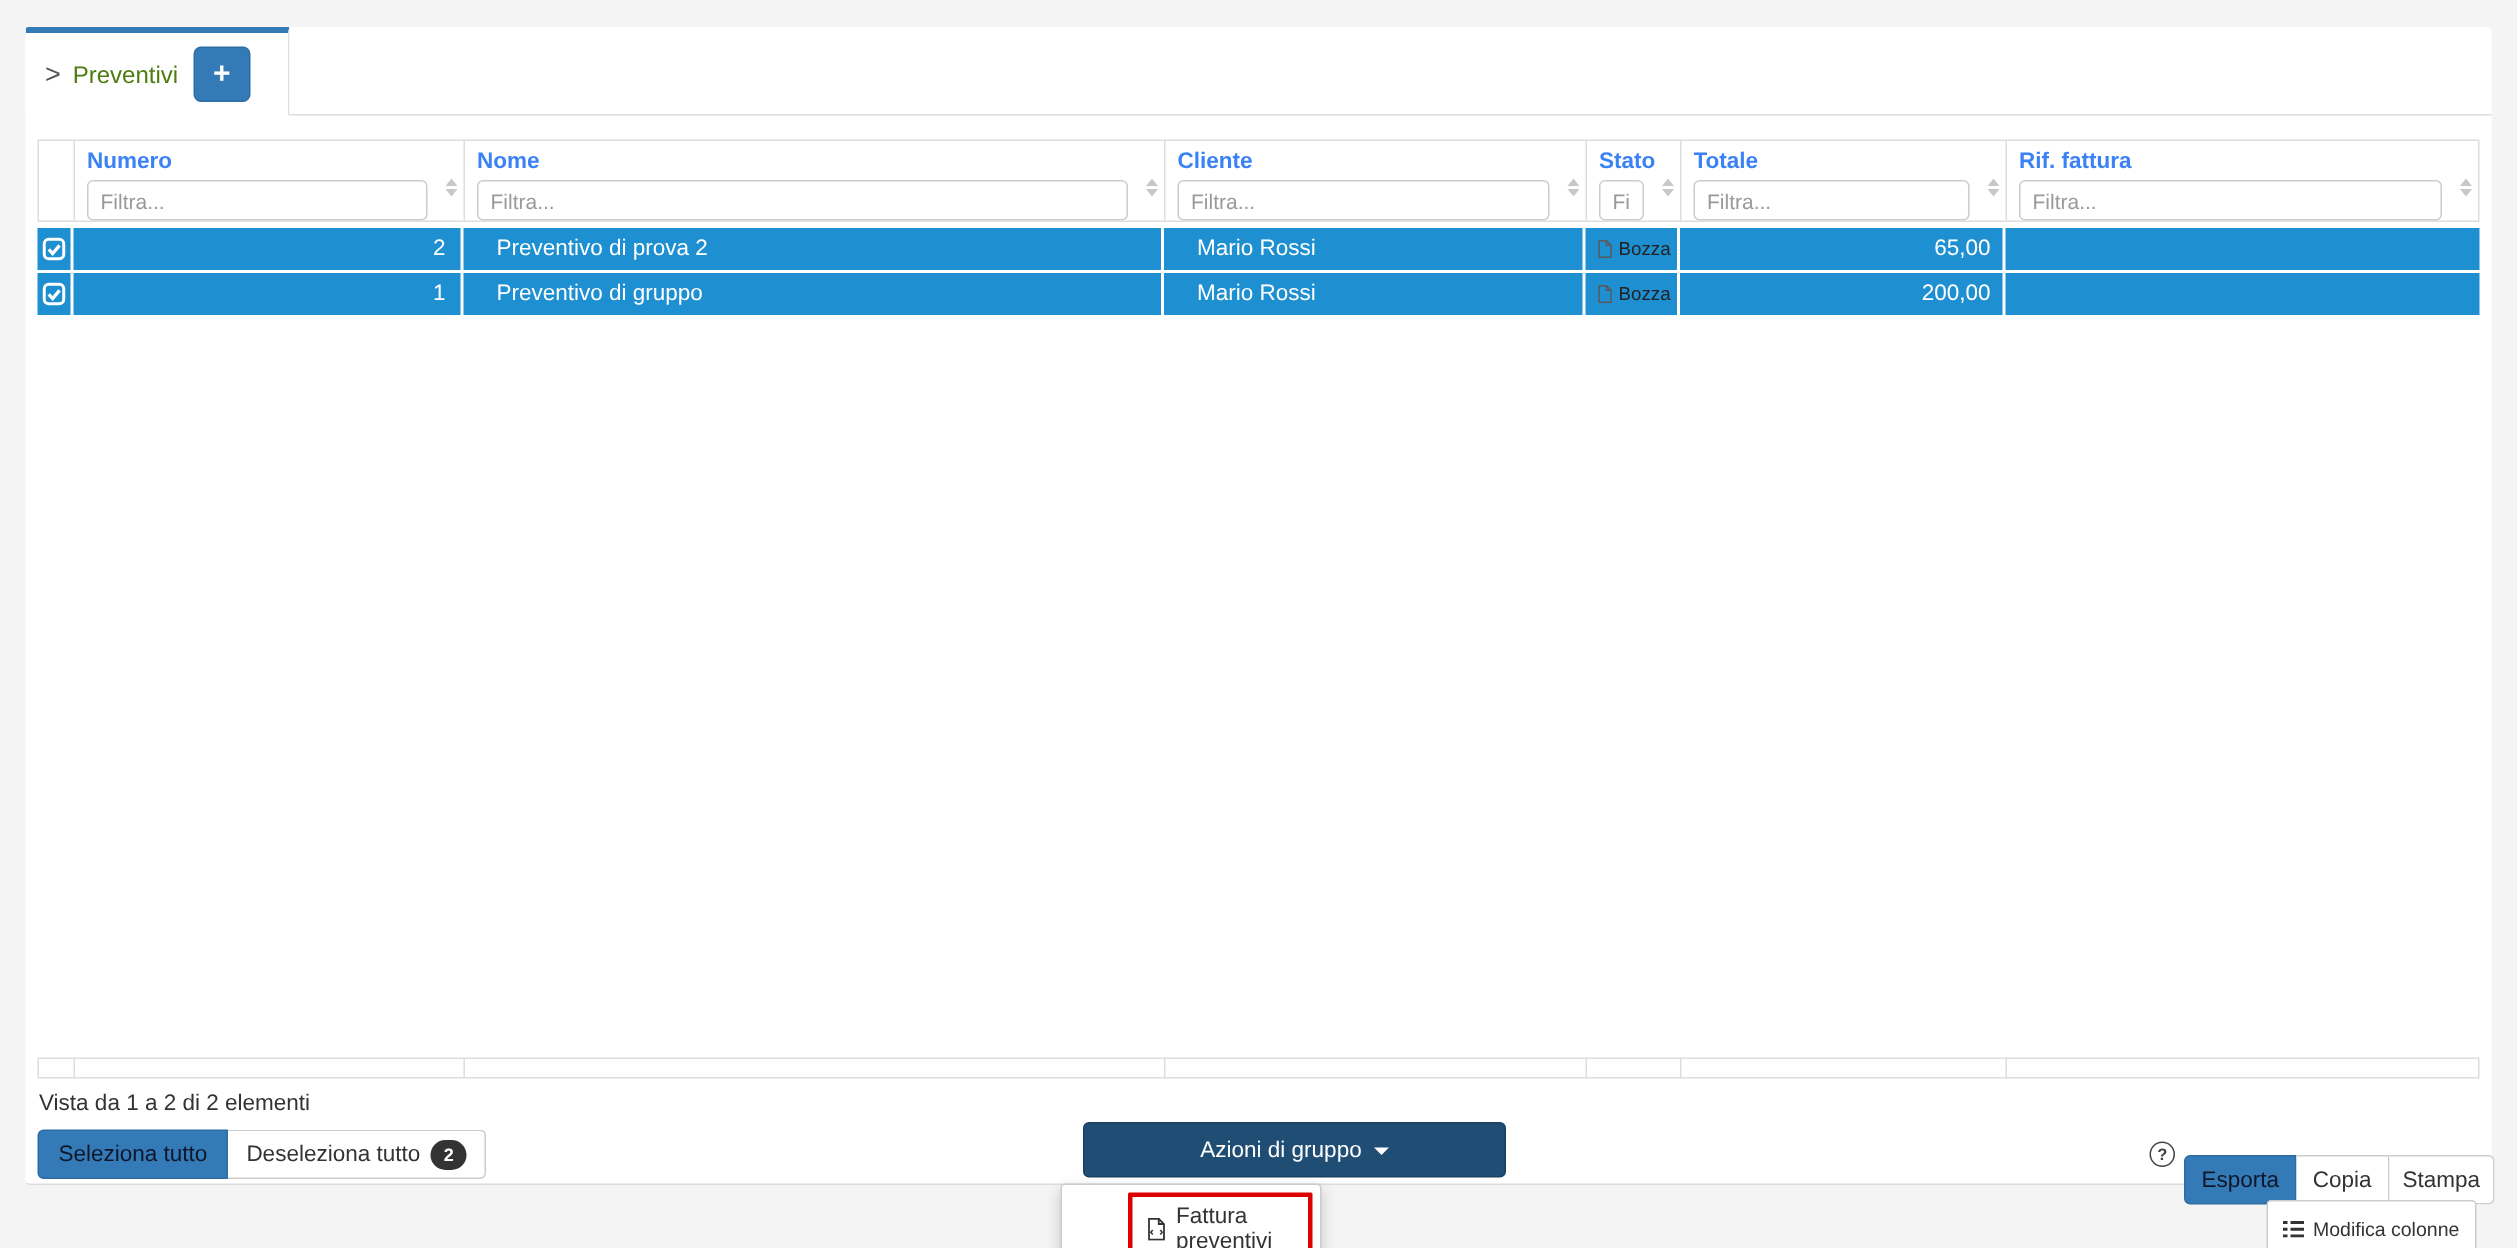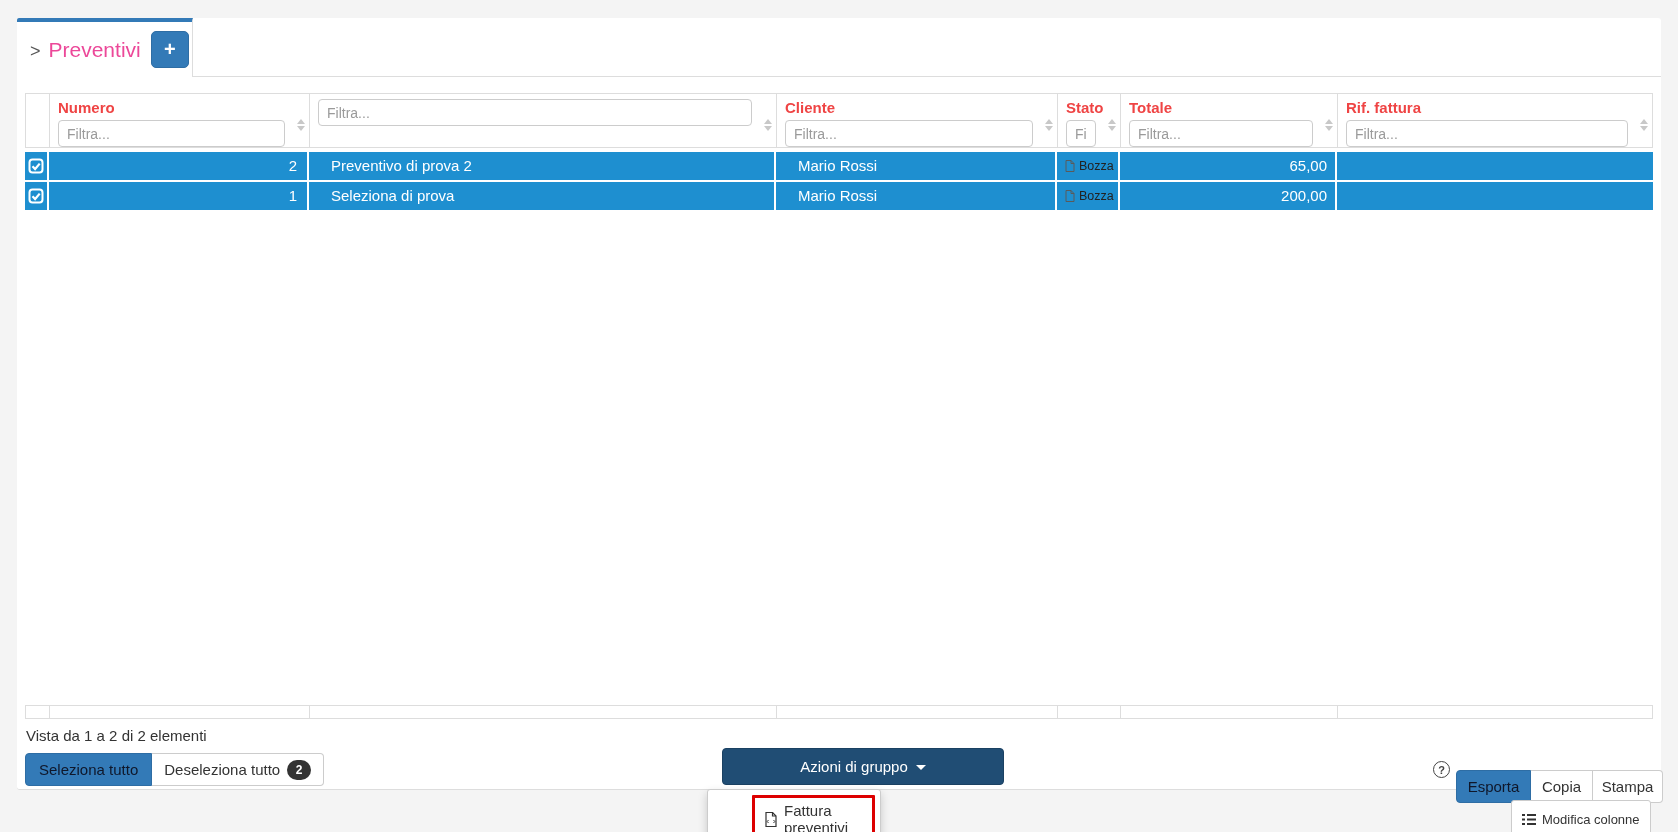--- a/index.html
+++ b/index.html
@@ -18,34 +18,34 @@
   }
   
   .tab{
     position:absolute;left:17px;top:18px;width:176px;height:59px;
     background:#fff;border-top:4px solid #337ab7;border-right:1px solid #ddd;
     box-sizing:border-box;border-radius:2px 0 0 0;
     display:flex;align-items:center;gap:10px;padding-left:13px;cursor:default;
   }
   .tabbar-line{position:absolute;left:193px;top:76px;width:1468px;height:0;border-top:1px solid #ddd;}
   .tab-chevron{font-size:18px;color:#555;}
-  .tab-title{font-size:21px;color:#ec4899;}
+  .tab-title{font-size:16px;color:#4d7c0f;}
   .add-btn{
     width:38px;height:37px;background:#337ab7;border:1px solid #2e6da4;border-radius:5px;
     color:#fff;font-size:20px;font-weight:bold;display:flex;align-items:center;justify-content:center;
     box-sizing:border-box;cursor:pointer;
   }
   
   .tbl{position:absolute;left:25px;top:93px;width:1628px;}
   .thead{
     display:flex;border:1px solid #ddd;box-sizing:border-box;height:55px;background:#fff;
   }
   .hcell{position:relative;box-sizing:border-box;border-right:1px solid #ddd;padding:5px 8px 8px 8px;}
   .hcell:last-child{border-right:none;}
-  .hlabel{font-size:15px;font-weight:bold;color:#ef4444;margin-bottom:4px;white-space:nowrap;overflow:hidden;}
+  .hlabel{font-size:15px;font-weight:bold;color:#3b82f6;margin-bottom:4px;white-space:nowrap;overflow:hidden;}
   .hfilter{
     display:block;box-sizing:border-box;width:calc(100% - 16px);height:27px;
     border:1px solid #ccc;border-radius:4px;padding:0 8px;font-size:14px;color:#555;
     font-family:"Liberation Sans", sans-serif;outline:none;background:#fff;
   }
   .hfilter::placeholder{color:#9a9a9a;}
   .sorter{position:absolute;right:4px;bottom:16px;display:flex;flex-direction:column;gap:2px;cursor:pointer;}
   .sorter .up{width:0;height:0;border-left:4px solid transparent;border-right:4px solid transparent;border-bottom:5px solid #c8c8c8;}
   .sorter .dn{width:0;height:0;border-left:4px solid transparent;border-right:4px solid transparent;border-top:5px solid #c8c8c8;}
   
@@ -146,20 +146,21 @@
     <div class="hcell col-cb"></div>
     <div class="hcell col-numero">
       <div class="hlabel">Numero</div>
       <input class="hfilter" type="text" placeholder="Filtra..." style="">
       <span class="sorter">
           <span class="up"></span>
           <span class="dn"></span>
         </span>
     </div>
     <div class="hcell col-nome">
+      <div class="hlabel">Nome</div>
       <input class="hfilter" type="text" placeholder="Filtra..." style="">
       <span class="sorter">
           <span class="up"></span>
           <span class="dn"></span>
         </span>
     </div>
     <div class="hcell col-cliente">
       <div class="hlabel">Cliente</div>
       <input class="hfilter" type="text" placeholder="Filtra..." style="">
       <span class="sorter">
@@ -223,21 +224,21 @@
     <div class="trow">
       <div class="tcell col-cb c-cb">
         <span class="icon">
           <svg width="16" height="16" viewBox="0 0 16 16">
               <rect x="1.5" y="1.5" width="13" height="13" rx="3" fill="none" stroke="#fff" stroke-width="2"></rect>
               <path d="M4.5 8.2l2.6 2.8 4.6-5.4" fill="none" stroke="#fff" stroke-width="2.2"></path>
             </svg>
         </span>
       </div>
       <div class="tcell col-numero c-num">1</div>
-      <div class="tcell col-nome c-txt">Seleziona di prova</div>
+      <div class="tcell col-nome c-txt">Preventivo di gruppo</div>
       <div class="tcell col-cliente c-txt">Mario Rossi</div>
       <div class="tcell col-stato c-stato">
         <span class="icon">
           <svg width="10" height="12" viewBox="0 0 10 12">
               <path d="M1 .5h5L9 3.5v8H1z" fill="none" stroke="#5a5a5a" stroke-width="1"></path>
               <path d="M6 .5v3h3" fill="none" stroke="#5a5a5a" stroke-width="1"></path>
             </svg>
         </span>
         <span>Bozza</span>
       </div>

